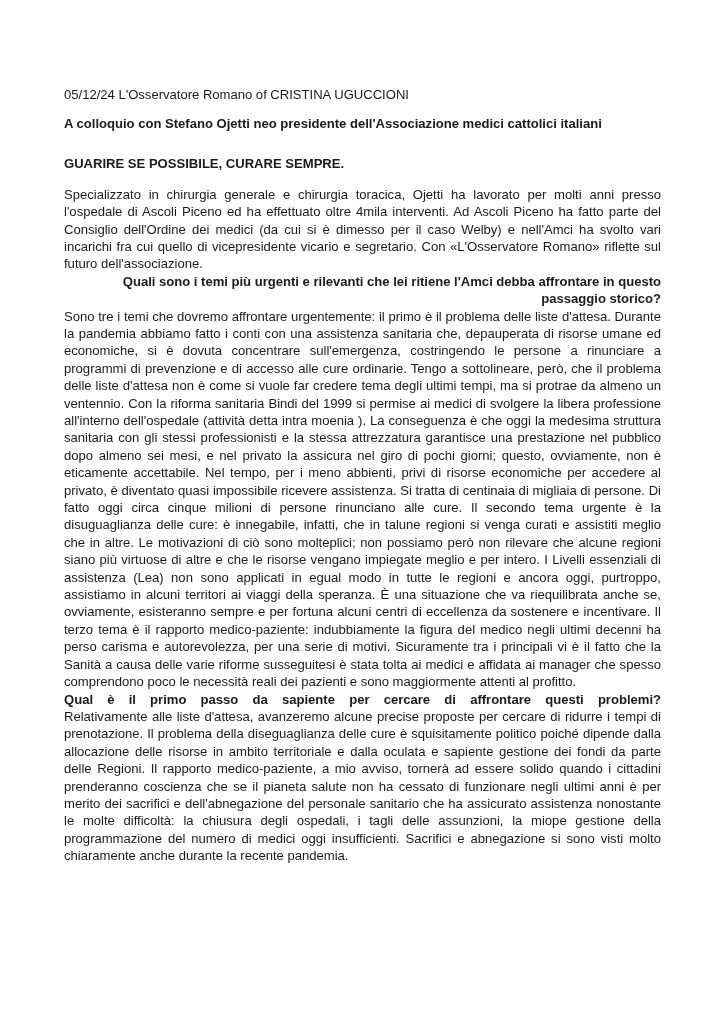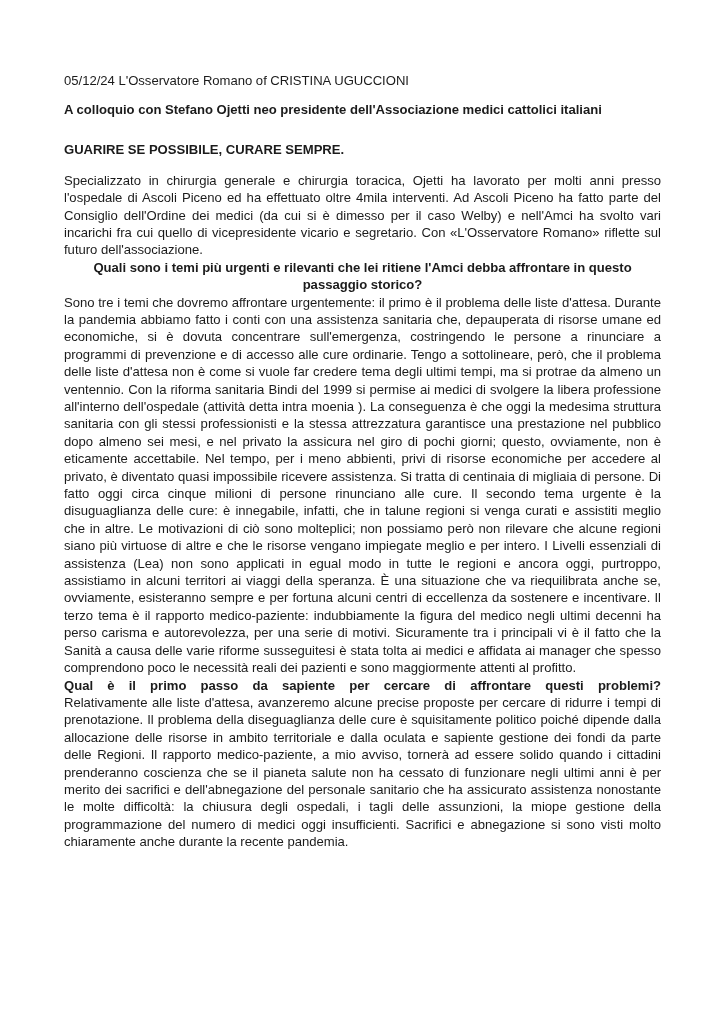--- a/index.html
+++ b/index.html
@@ -19,21 +19,21 @@
   .page {
     position: relative;
     width: 724px;
     height: 1024px;
     background: #ffffff;
     box-sizing: border-box;
   }
   .content {
     position: absolute;
     left: 64px;
-    top: 72px;
+    top: 86px;
     width: 597px;
   }
   p {
     margin: 0;
     padding: 0;
     font-size: 13.1px;
     line-height: 17.4px;
     text-align: justify;
     text-justify: inter-word;
     letter-spacing: -0.02px;
@@ -53,21 +53,21 @@
     margin-bottom: 13px;
   }
   .lead {
     text-align: left;
   }
   .body-para {
     text-align: justify;
   }
   .question {
     font-weight: bold;
-    text-align: center;
+    text-align: right;
   }
   .question-justified {
     font-weight: bold;
     text-align: justify;
     text-align-last: justify;
   }
   .last-line-justify {
     text-align: justify;
   }
 </style>

